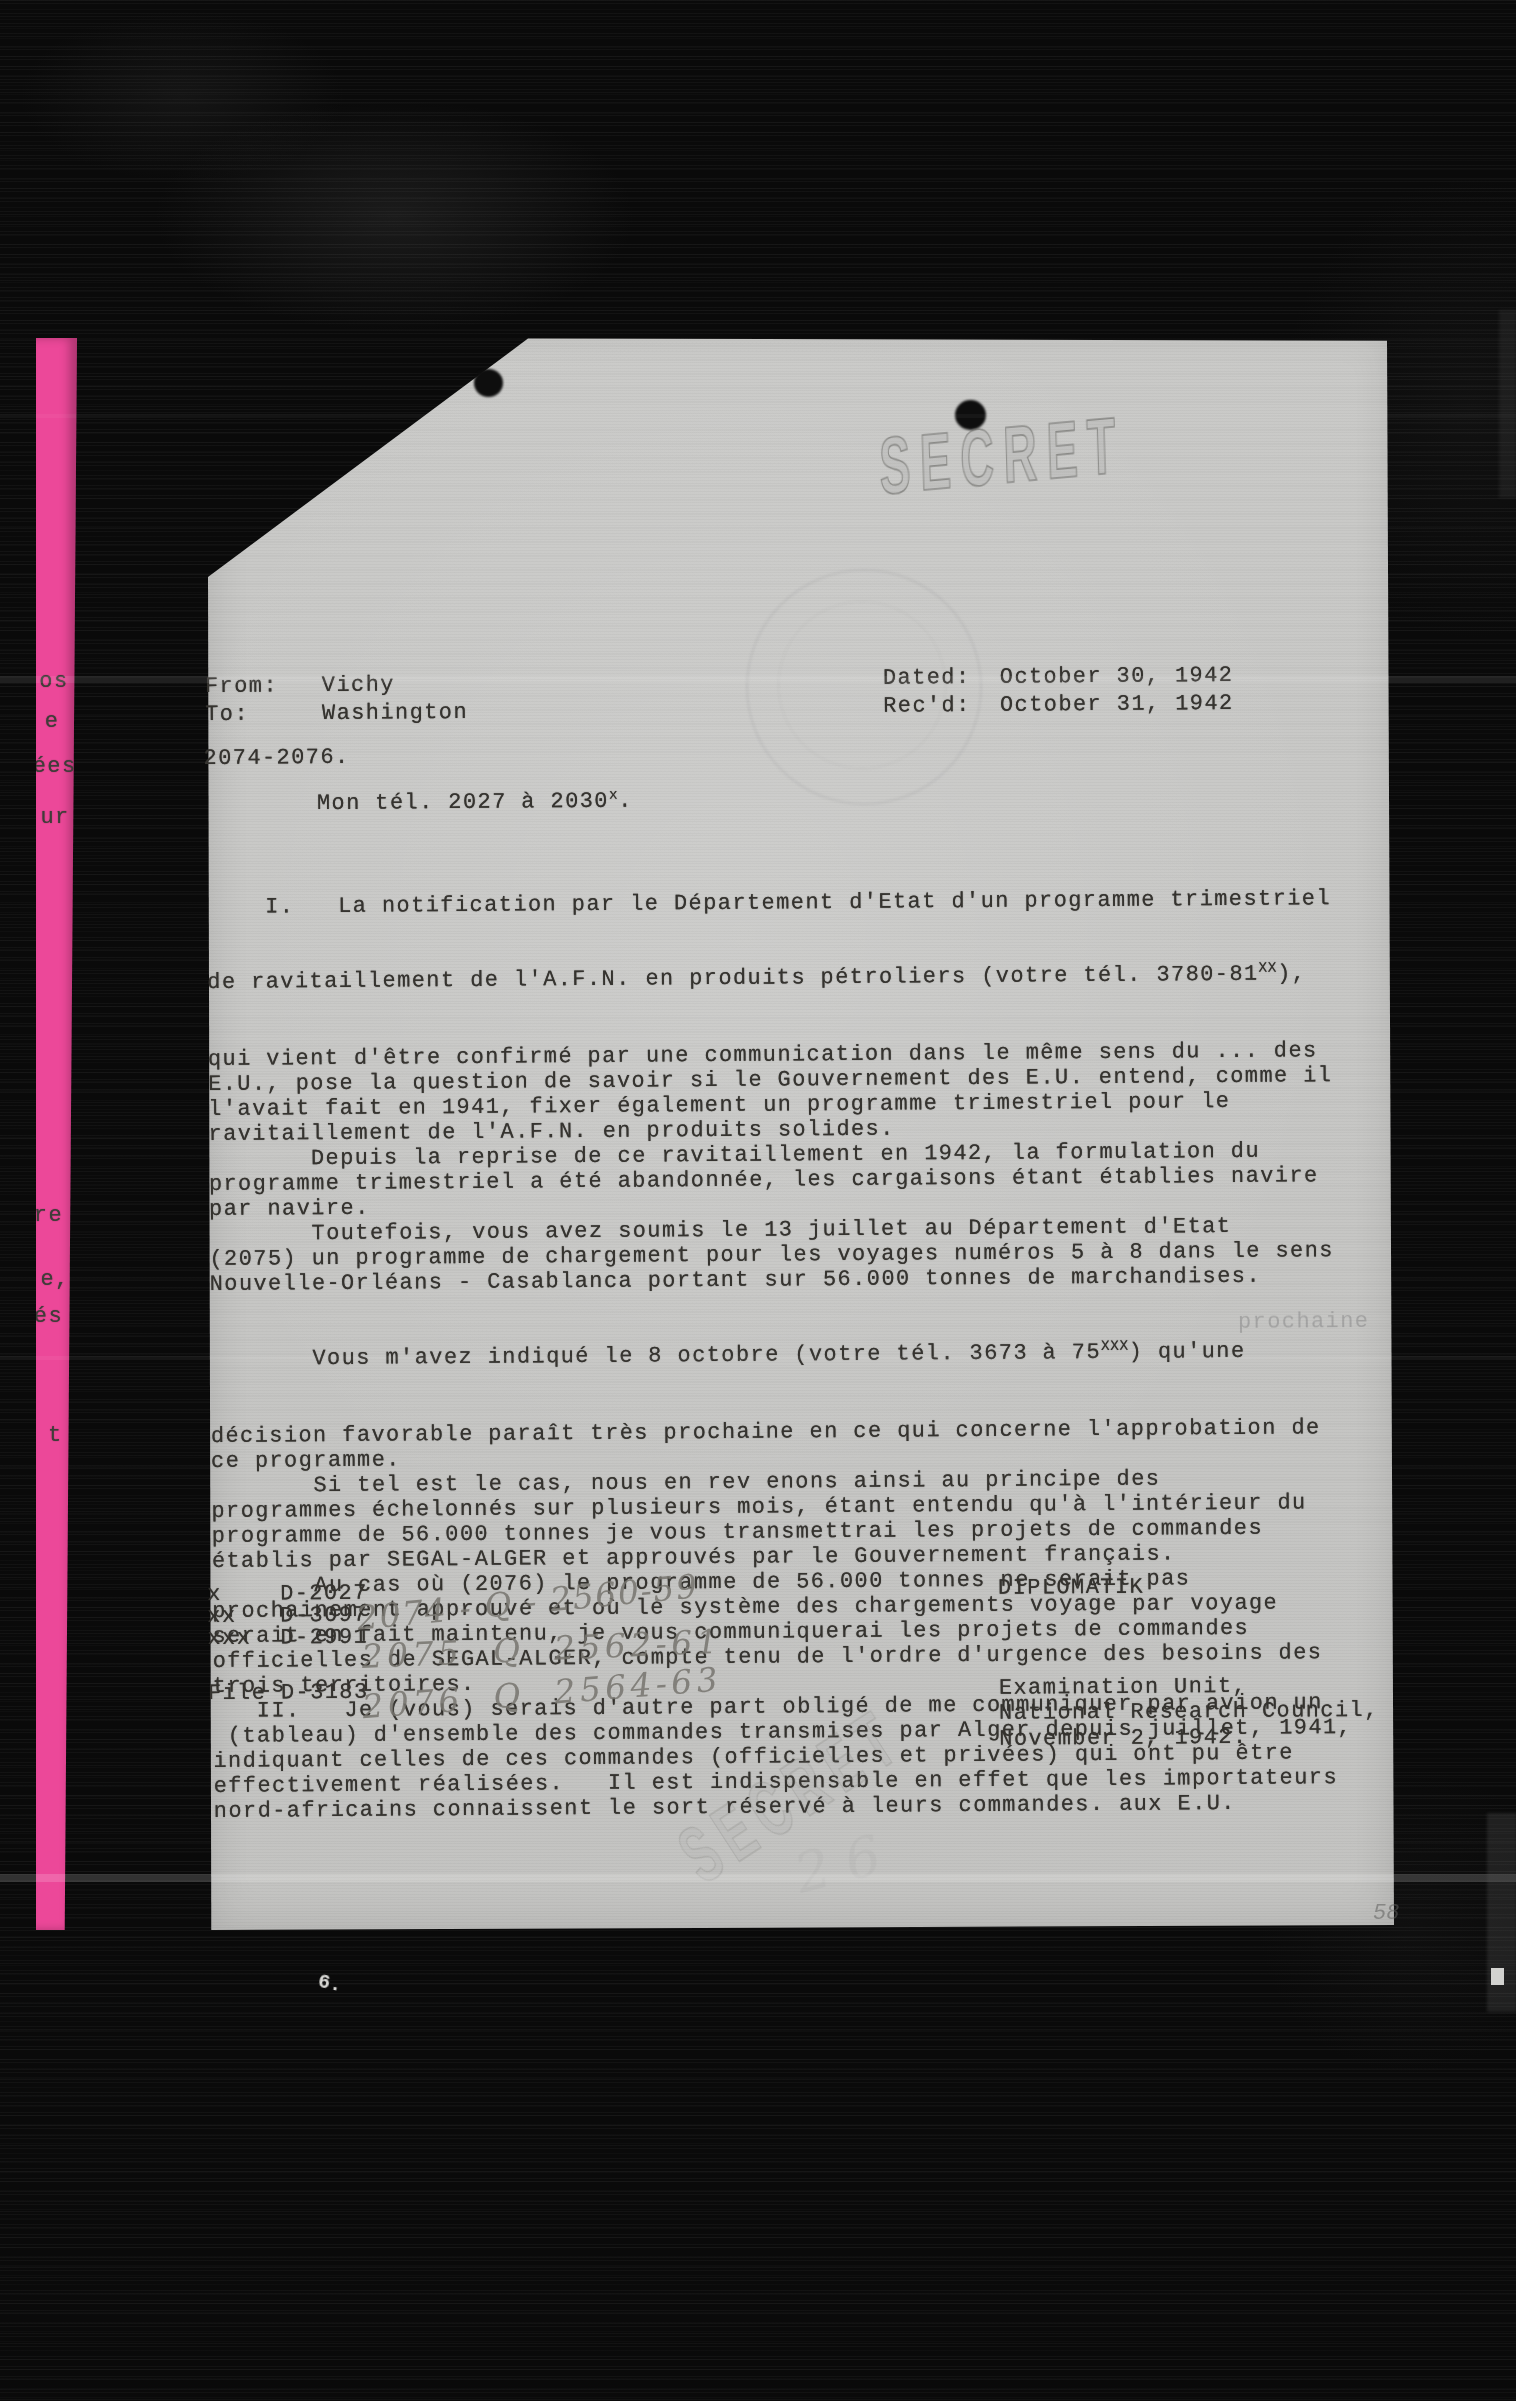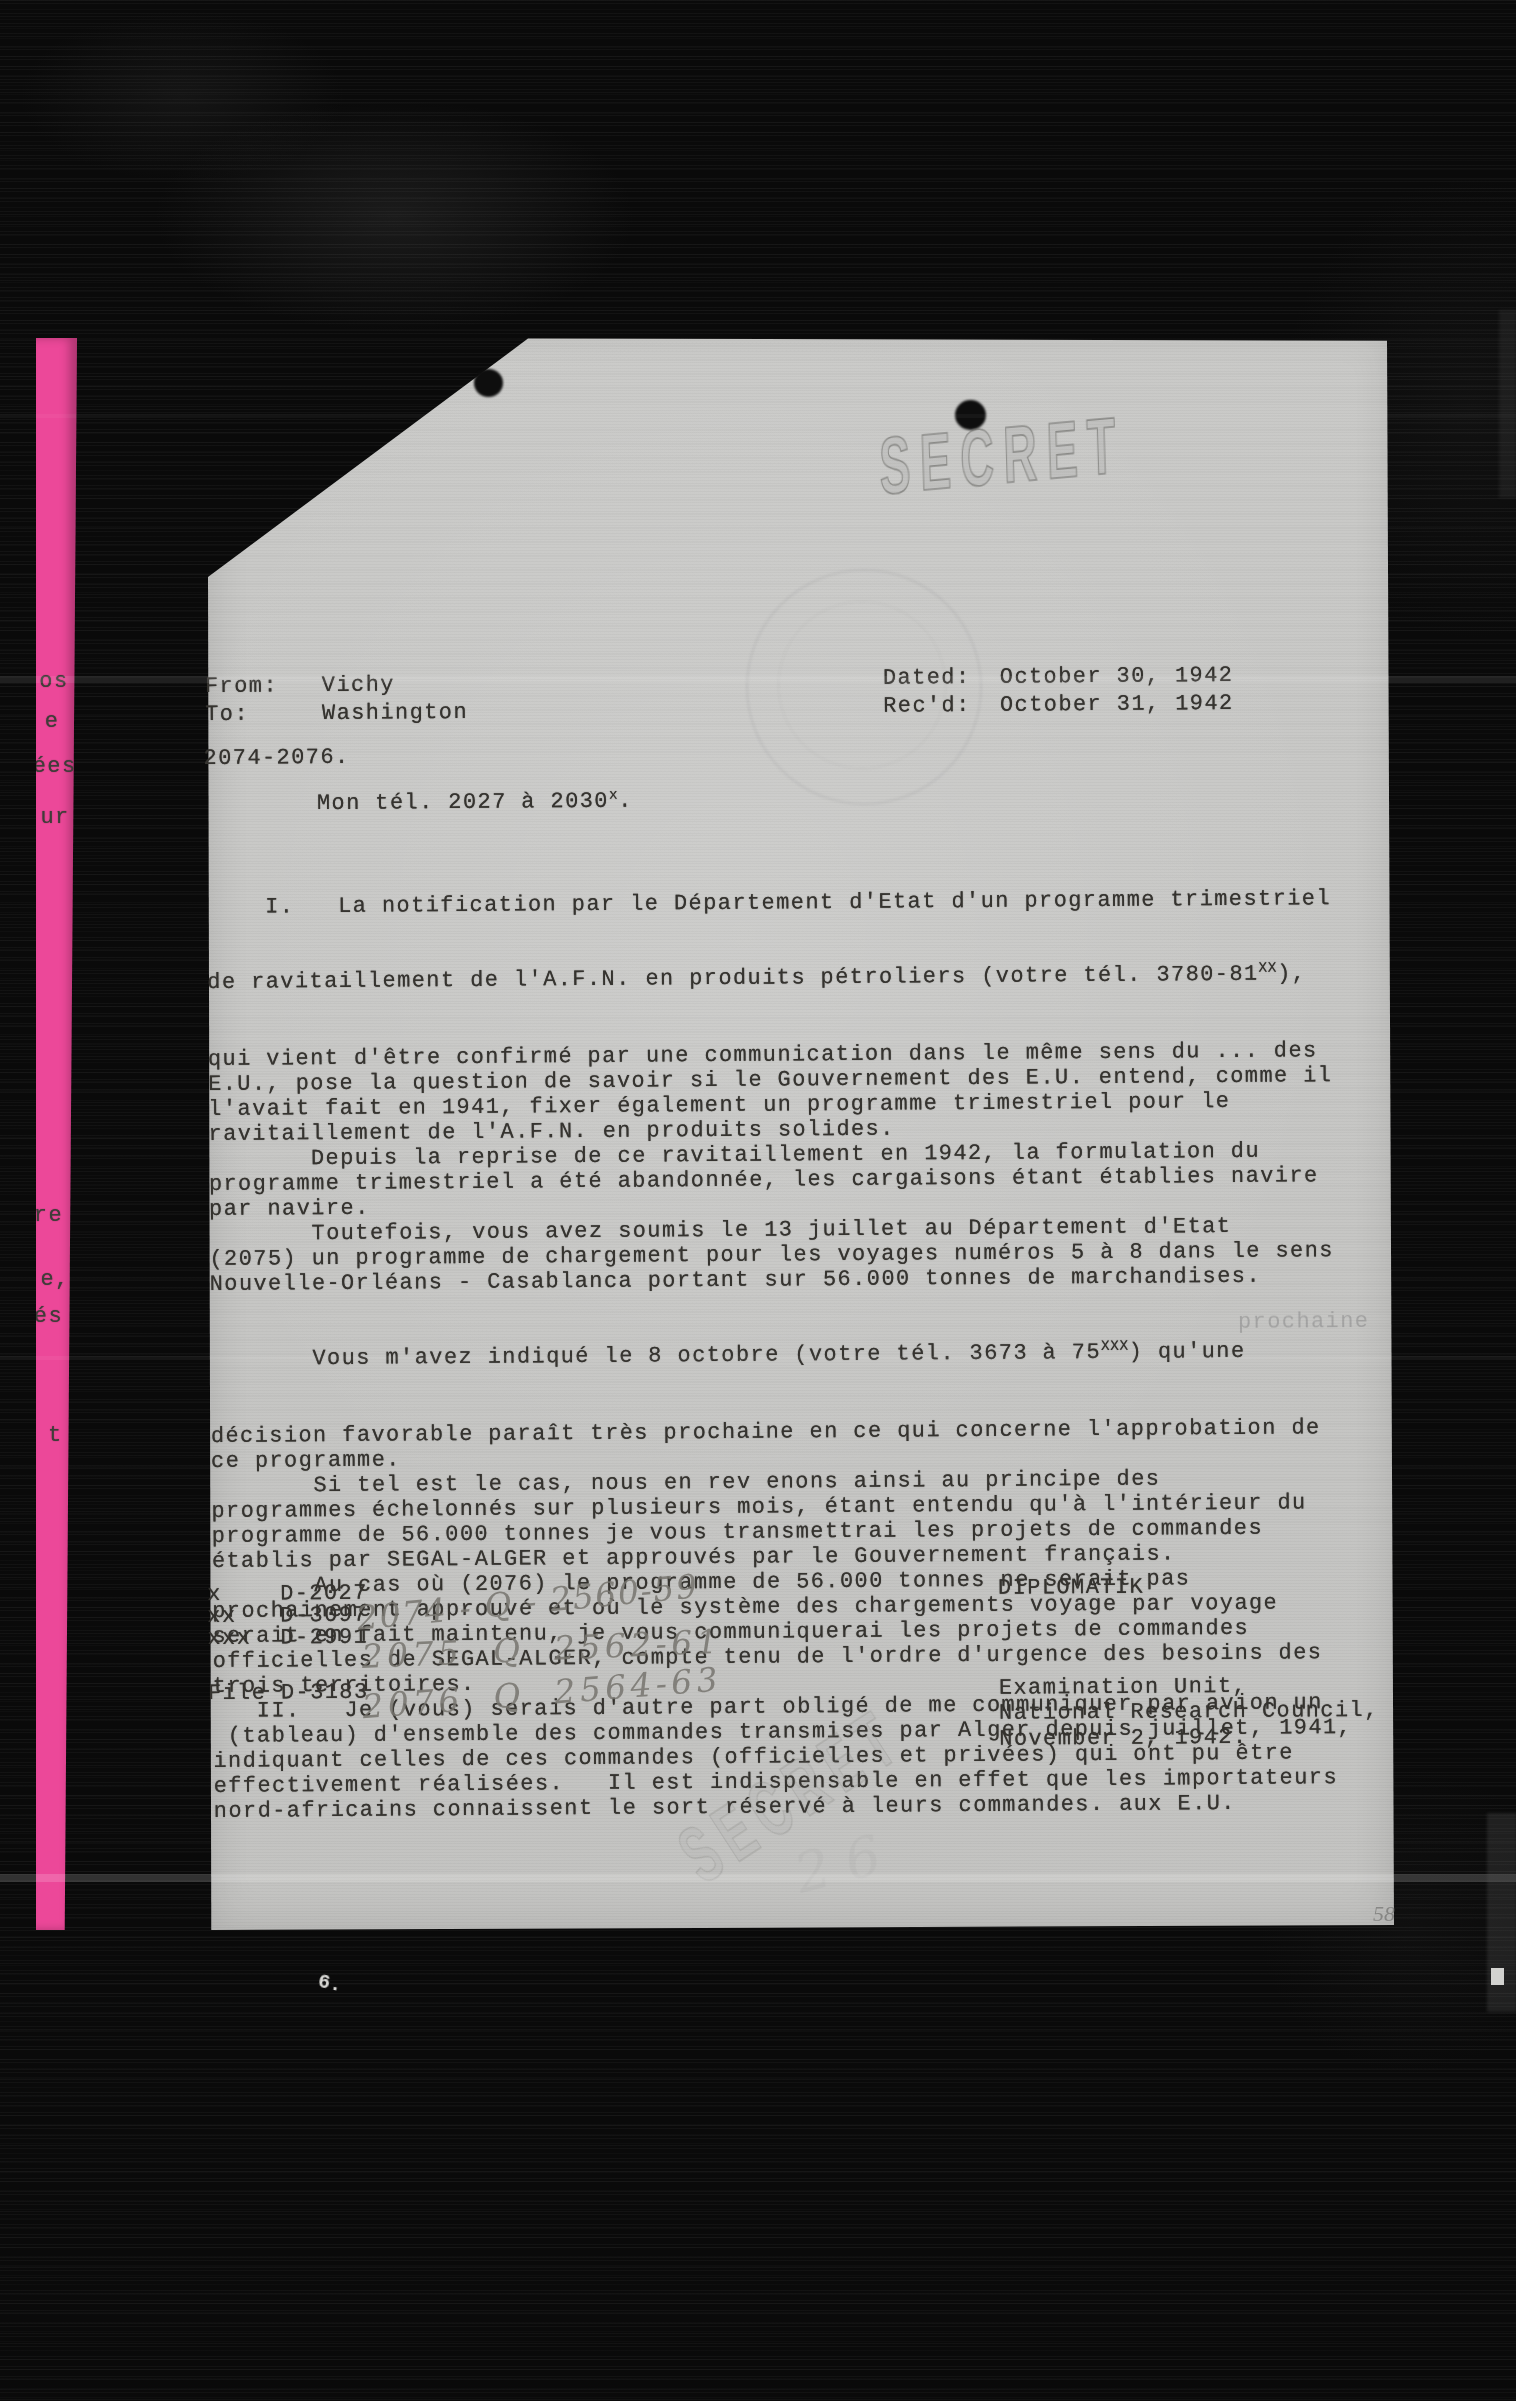--- a/index.html
+++ b/index.html
@@ -81,21 +81,21 @@
   .band-2{top:1356px;height:4.4px;opacity:0.25;}
   .band-3{top:1874px;height:8.3px;opacity:0.9;}
   .band-4{top:414px;height:4.4px;opacity:0.2;}
   .right-strip-low{position:absolute;left:1487px;top:1813px;width:30px;height:199px;
     background:rgba(90,90,90,0.28);filter:blur(1.7px);}
   .right-strip-high{position:absolute;left:1499px;top:310px;width:17.7px;height:188px;
     background:rgba(70,70,70,0.25);filter:blur(1.7px);}
   .corner-blob{position:absolute;left:318px;top:1972px;color:rgba(228,228,224,0.95);
     font-size:20px;font-weight:700;transform:rotate(12deg);filter:blur(0.6px);}
   .edge-mark{position:absolute;left:1373px;top:1901px;color:rgba(95,95,92,0.55);
-    font-family:Liberation Serif, serif;font-style:italic;font-size:22px;}
+    font-family:Liberation Mono, monospace;font-style:italic;font-size:22px;}
   .bottom-right-blob{position:absolute;left:1491px;top:1968px;width:13.3px;height:16.6px;
     background:rgba(230,230,226,0.9);filter:blur(0.6px);}
 </style>
 </head>
 <body>
 
 <div class="scene">
 
   <div class="bg-noise"></div>
 

